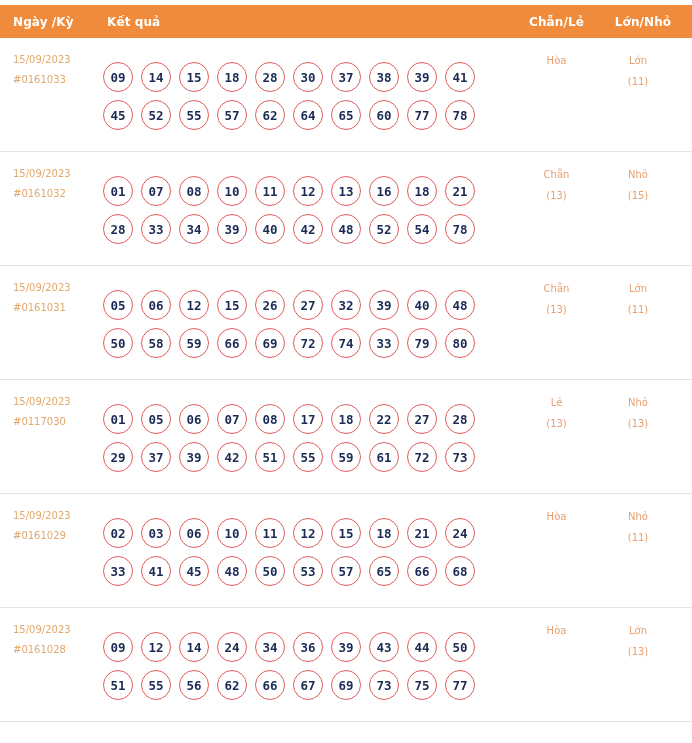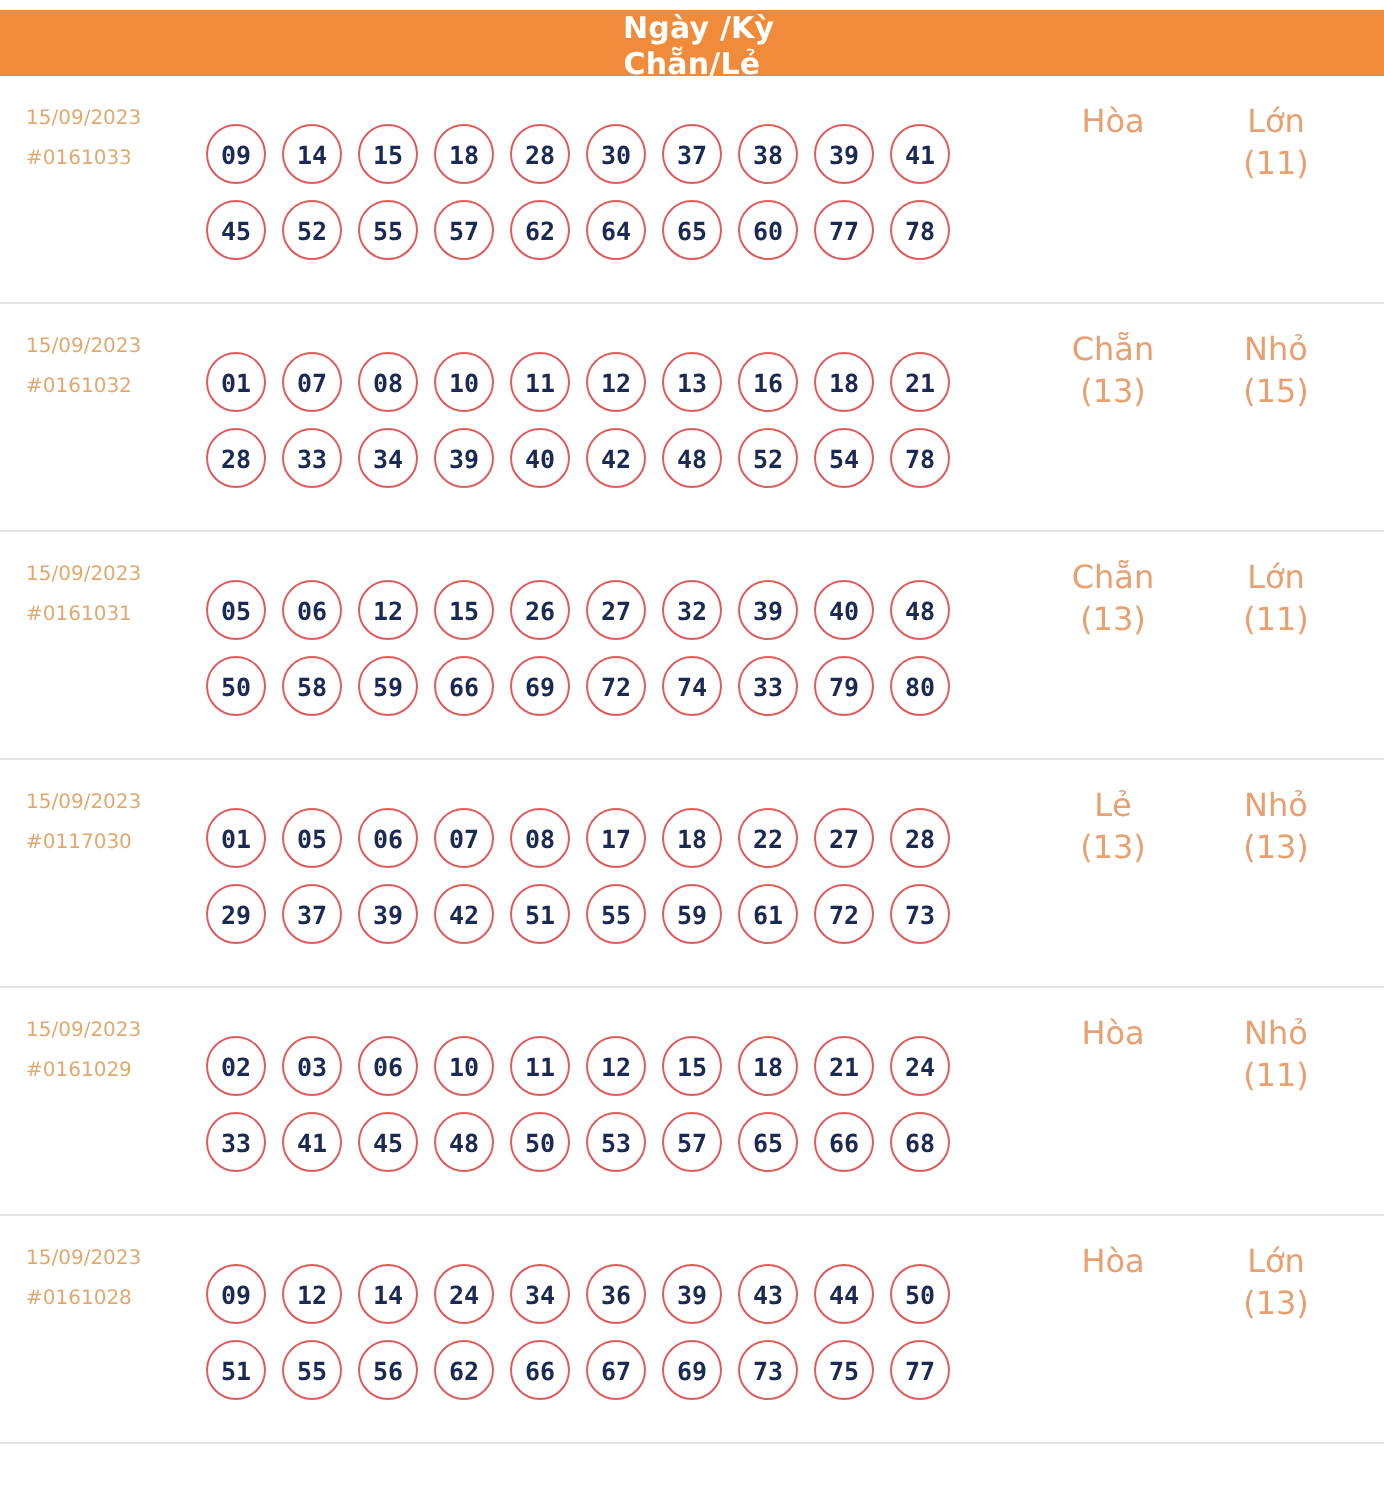--- a/index.html
+++ b/index.html
@@ -22,24 +22,23 @@
   }
 
   
   .table-header {
     display: flex;
     align-items: center;
     background: #ef8b3a;
     height: 33px;
     margin-top: 5px;
     color: #ffffff;
-    font-size: 15px;
+    font-size: 12px;
     font-weight: bold;
     letter-spacing: 0.1px;
-    flex-direction: column;
   }
   .th-date {
     width: 95px;
     padding-left: 13px;
     box-sizing: border-box;
   }
   .th-result {
     flex: 1 1 auto;
     padding-left: 12px;
     box-sizing: border-box;
@@ -108,21 +107,21 @@
     box-sizing: border-box;
     background: #ffffff;
   }
 
   .cell-oddeven,
   .cell-bigsmall {
     padding-top: 12px;
     text-align: center;
     box-sizing: border-box;
     color: #e8a070;
-    font-size: 16px;
+    font-size: 10px;
     line-height: 21px;
   }
   .cell-oddeven {
     width: 75px;
   }
   .cell-bigsmall {
     width: 98px;
     padding-right: 10px;
   }
   .tag-label { display: block; }
@@ -133,20 +132,21 @@
     background: #ffffff;
   }
 </style>
 </head>
 <body>
 
 <div class="results-table">
 
   <div class="table-header">
     <div class="th-date">Ngày /Kỳ</div>
+    <div class="th-result">Kết quả</div>
     <div class="th-oddeven">Chẵn/Lẻ</div>
     <div class="th-bigsmall">Lớn/Nhỏ</div>
   </div>
 
   <div id="rows-container">
       <div class="row">
         <div class="cell-date">
           <span class="date-line">15/09/2023</span>
           <span class="draw-line">#0161033</span>
         </div>

